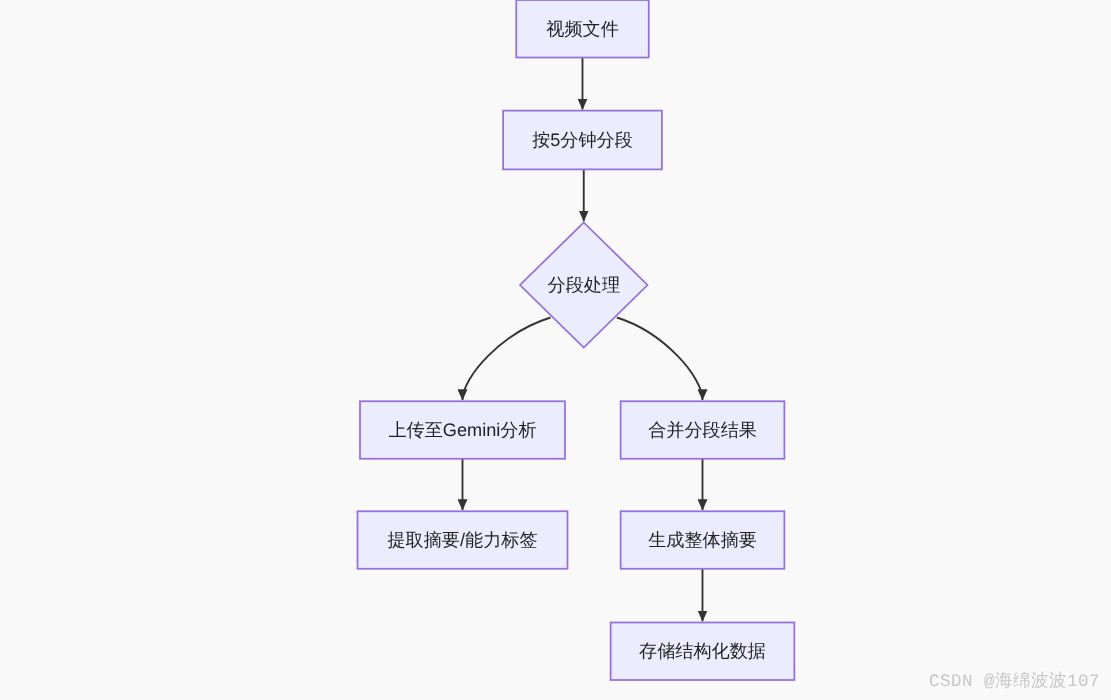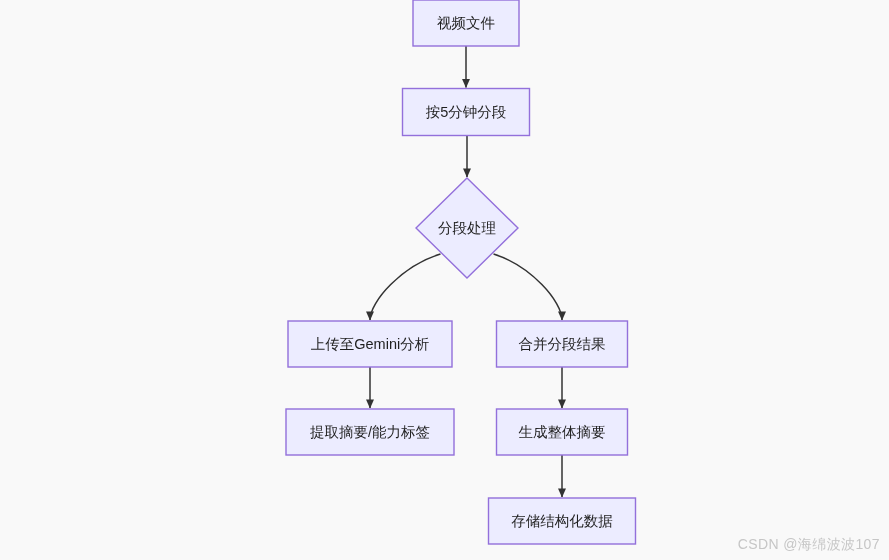--- a/index.html
+++ b/index.html
@@ -36,21 +36,21 @@
   }
   .edge-path {
     fill: none;
     stroke: #333333;
     stroke-width: 1.5px;
   }
   .watermark {
     position: absolute;
     right: 9px;
     bottom: 6px;
-    font-family: Liberation Sans, sans-serif;
+    font-family: Liberation Mono, monospace;
     font-size: 14px;
     color: #c6c6c6;
     letter-spacing: .4px;
     white-space: nowrap;
     user-select: none;
   }
 </style>
 </head>
 <body style="background: rgb(249, 249, 249);">
 

